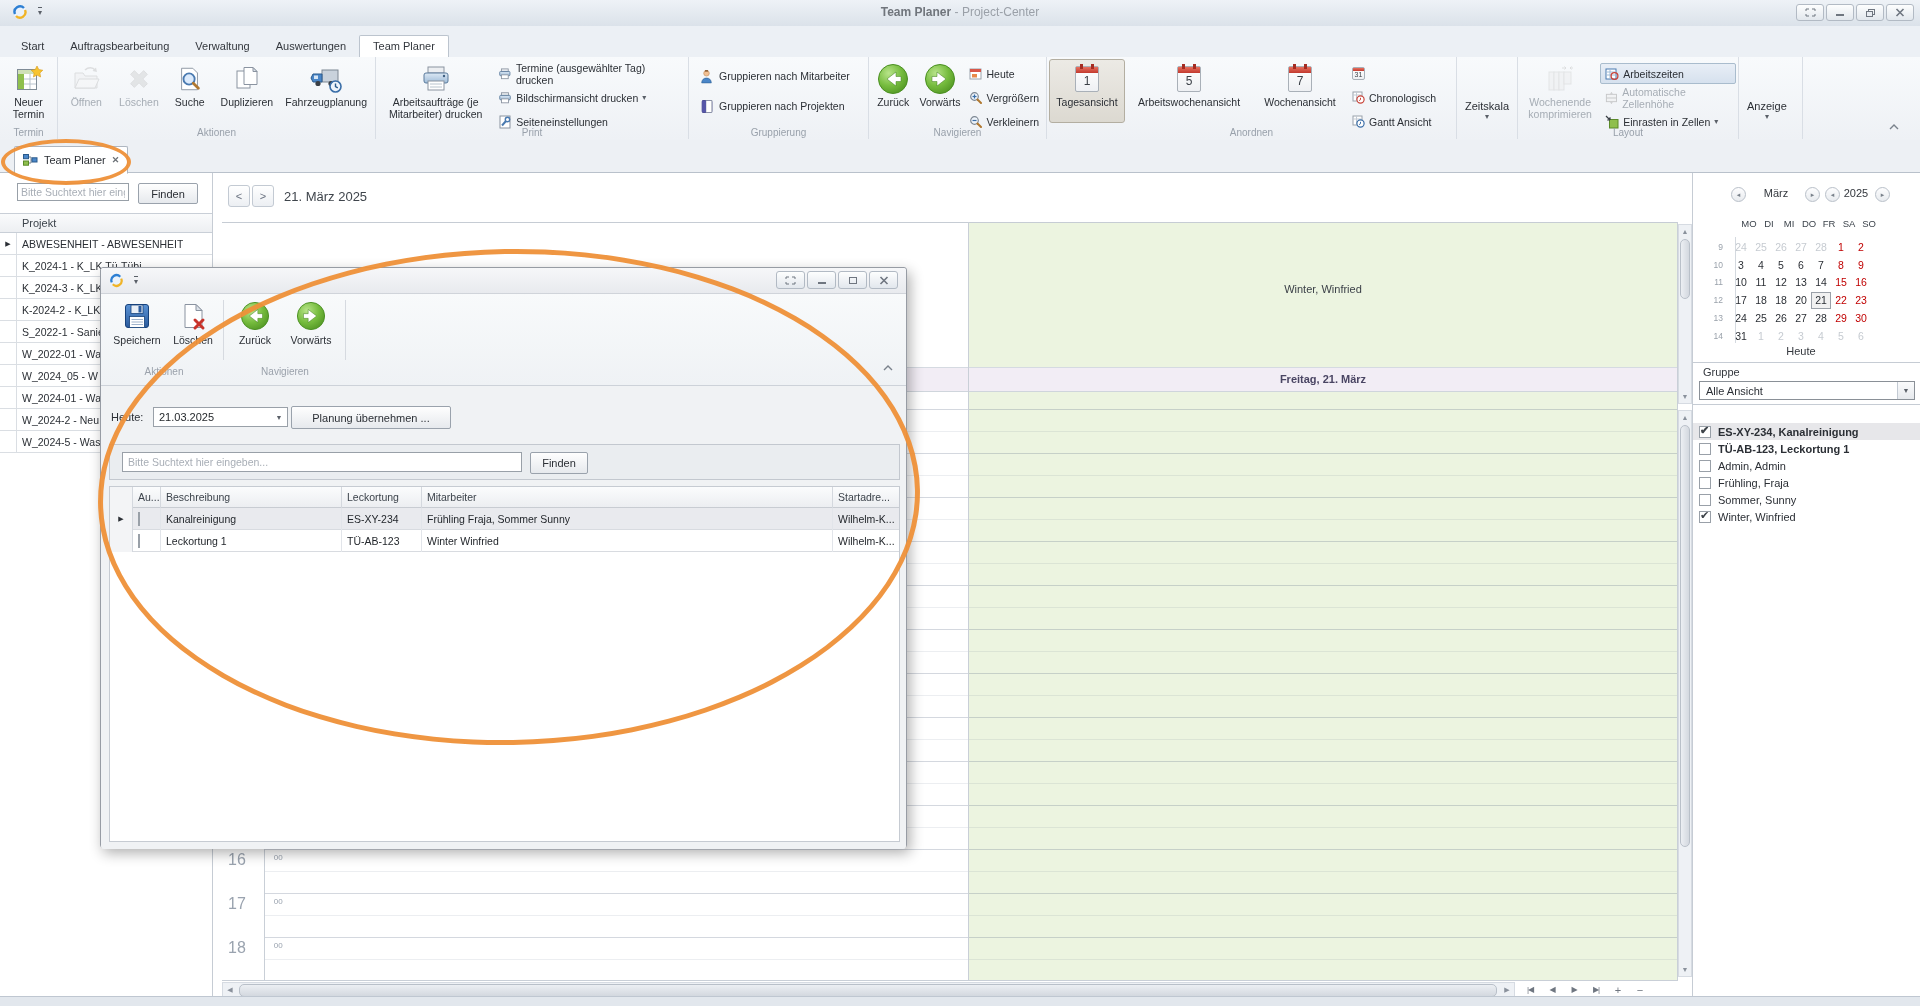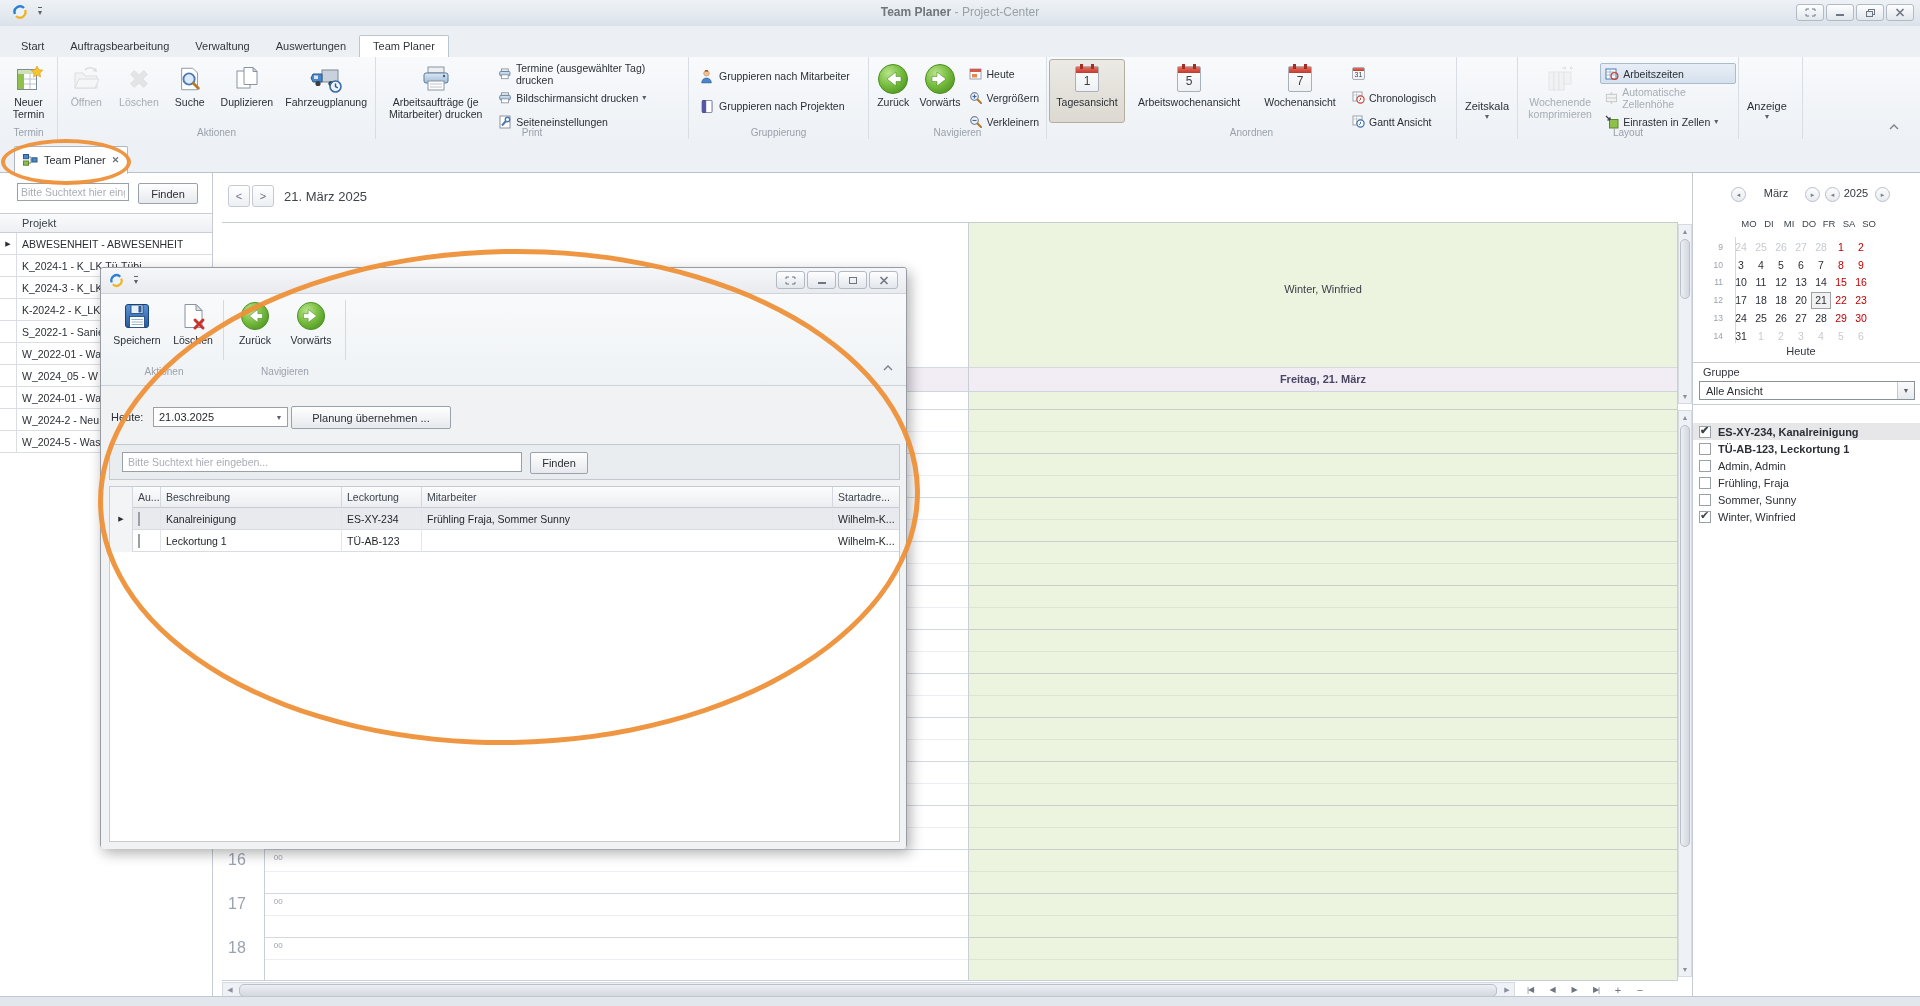--- a/index.html
+++ b/index.html
@@ -994,20 +994,21 @@
               <div class="dt-c" style="left: 51px; width: 181px;">Kanalreinigung</div>
               <div class="dt-c" style="left: 232px; width: 80px;">ES-XY-234</div>
               <div class="dt-c" style="left: 312px; width: 411px;">Frühling Fraja, Sommer Sunny</div>
               <div class="dt-c" style="left: 723px; width: 67px; border-right: none;">Wilhelm-K...</div>
             </div>
             <div class="dt-row" style="top: 43px;">
               <div class="dt-ind"></div>
               <div class="dt-c" style="left: 23px; width: 28px;"><span class="cb" style="margin-top: 4px;"></span></div>
               <div class="dt-c" style="left: 51px; width: 181px;">Leckortung 1</div>
               <div class="dt-c" style="left: 232px; width: 80px;">TÜ-AB-123</div>
+              <div class="dt-c" style="left: 312px; width: 411px;">Winter Winfried</div>
               <div class="dt-c" style="left: 723px; width: 67px; border-right: none;">Wilhelm-K...</div>
             </div>
           </div>
       </div>
     </div>
   </div>
 
   <div class="ellipse e1"></div>
   <div class="ellipse e2"></div>
 

